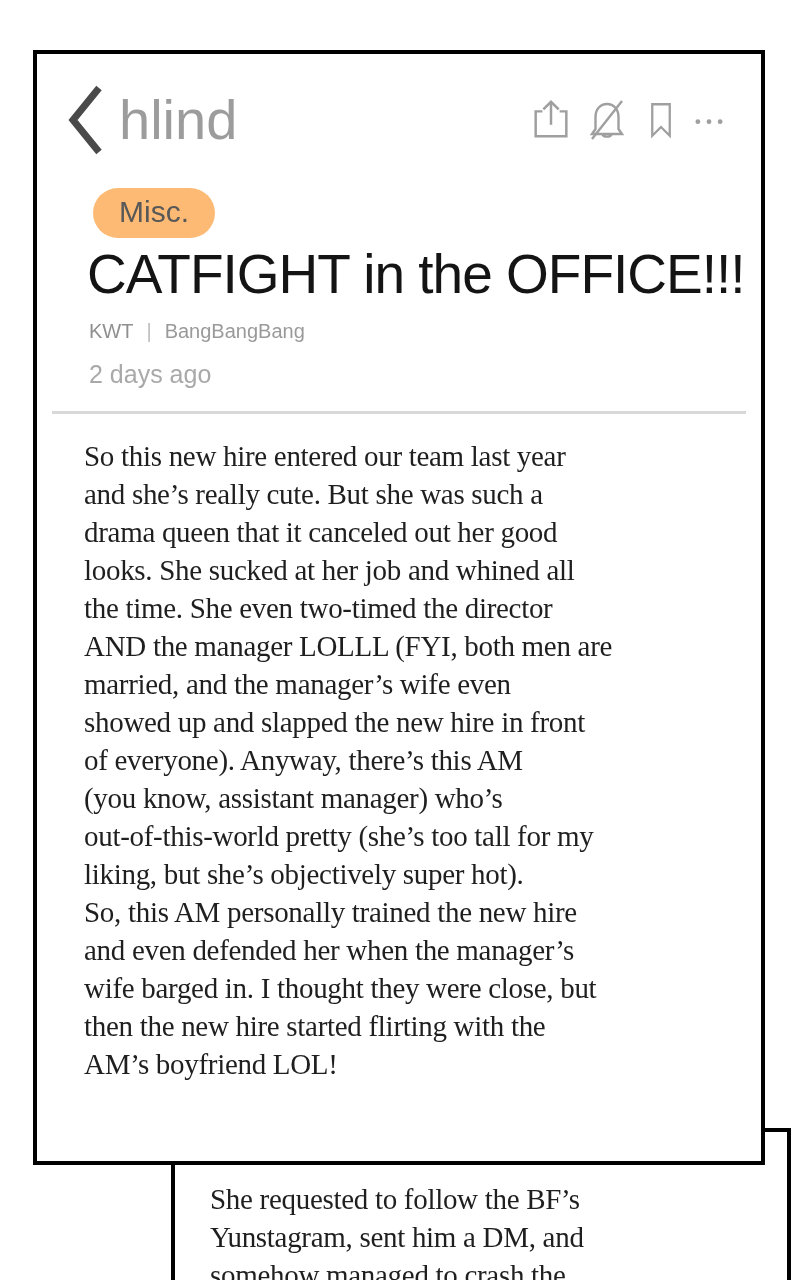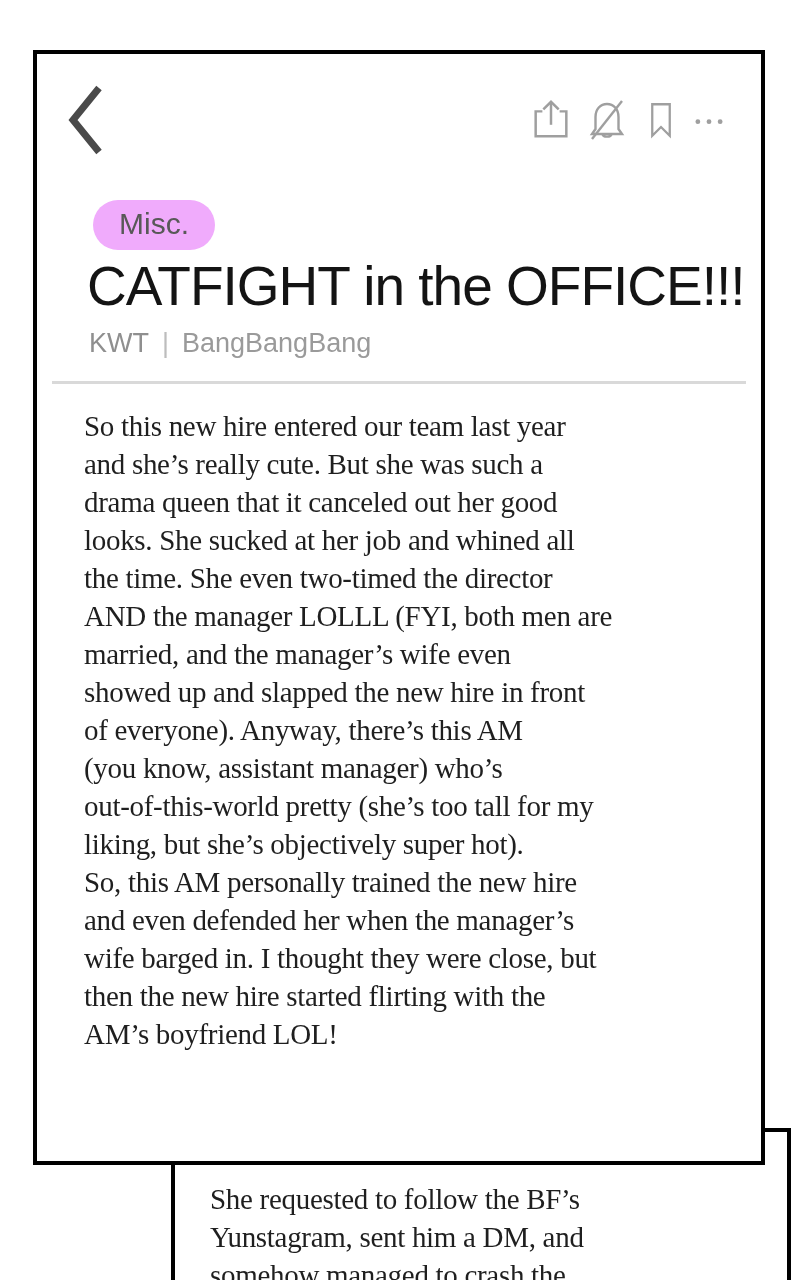--- a/index.html
+++ b/index.html
@@ -24,30 +24,30 @@
 
   
   .hdr{display:flex;align-items:center;padding:30px 34px 0 28px;height:72px;}
   .back-btn{background:none;border:none;padding:0;margin:0;cursor:pointer;line-height:0;}
   .brand{font-size:56px;color:#9c9c9c;margin-left:14px;line-height:66px;}
   .actions{margin-left:auto;display:flex;align-items:center;gap:9px;}
   .actions button{background:none;border:none;padding:0;margin:0;cursor:pointer;line-height:0;}
 
   
   .badge{
-    display:inline-block;margin:44px 0 0 56px;
-    background:#f0abfc;color:#585858;
+    display:inline-block;margin:32px 0 0 56px;
+    background:#fdba74;color:#585858;
     font-size:30px;line-height:30px;padding:9px 26px 11px 26px;border-radius:27px;
     border:none;cursor:pointer;font-family:inherit;
   }
   .title{
     margin:12px 15px 0 50px;font-size:55px;font-weight:400;
     color:#141414;letter-spacing:-1px;line-height:48px;
   }
-  .meta{margin:17px 0 0 52px;font-size:27px;line-height:32px;color:#8f8f8f;}
+  .meta{margin:17px 0 0 52px;font-size:20px;line-height:32px;color:#8f8f8f;}
   .meta .sep{color:#bdbdbd;margin:0 13px;}
   .meta .author{color:#9a9a9a;}
   .time{margin:12px 0 0 52px;font-size:25px;line-height:30px;color:#a9a9a9;}
   .divider{height:3px;background:#d9d9d9;margin:22px 15px 0 15px;}
 
   .body-text{
     font-size:29px;line-height:38px;color:#1f1f1f;
     letter-spacing:-0.3px;white-space:pre;margin:0;overflow:hidden;font-family:Liberation Serif, serif;
   }
   .post-body{margin:23px 10px 0 47px;}
@@ -66,20 +66,21 @@
   </section>
 
   <section class="card front-card">
 
     <header class="hdr">
       <button class="back-btn">
         <svg width="40" height="72" viewBox="0 0 40 72" fill="none" stroke="#4a4a4a" stroke-width="7">
           <path d="M34 4 L8 36 L34 68"></path>
         </svg>
       </button>
+      <div class="brand">hlind</div>
 
       <div class="actions">
         <button>
           <svg width="46" height="46" viewBox="0 0 48 48" fill="none" stroke="#9f9f9f" stroke-width="2.6">
             <path d="M15 15 H8 V41 H40 V15 H33"></path>
             <path d="M24 29 V6"></path>
             <path d="M16 13 L24 5 L32 13"></path>
           </svg>
         </button>
         <button>
@@ -105,20 +106,21 @@
     </header>
 
     <button class="badge">Misc.</button>
 
     <h1 class="title">CATFIGHT in the OFFICE!!!</h1>
 
     <div class="meta">
       <span class="company">KWT</span><span class="sep">|</span><span class="author">BangBangBang</span>
     </div>
 
+    <div class="time">2 days ago</div>
 
     <div class="divider"></div>
 
     <p class="body-text post-body">So this new hire entered our team last year
 and she’s really cute. But she was such a
 drama queen that it canceled out her good
 looks. She sucked at her job and whined all
 the time. She even two-timed the director
 AND the manager LOLLL (FYI, both men are
 married, and the manager’s wife even

